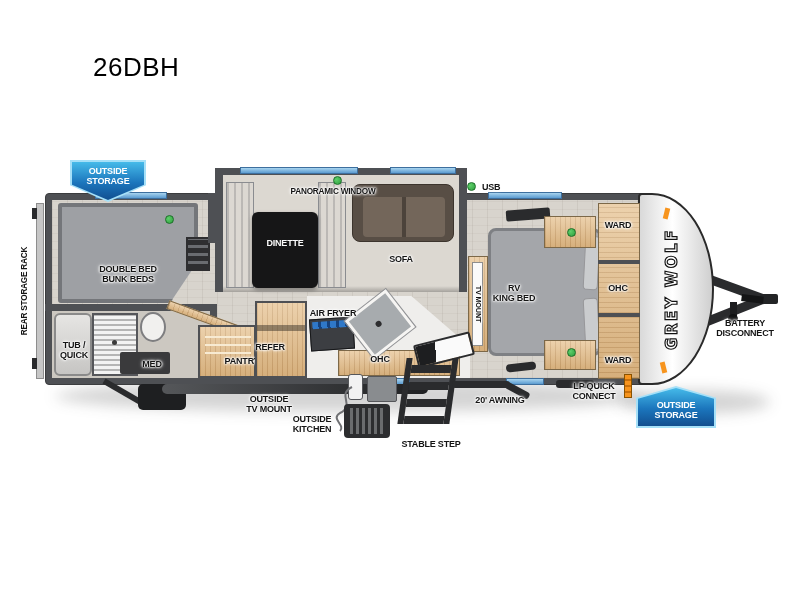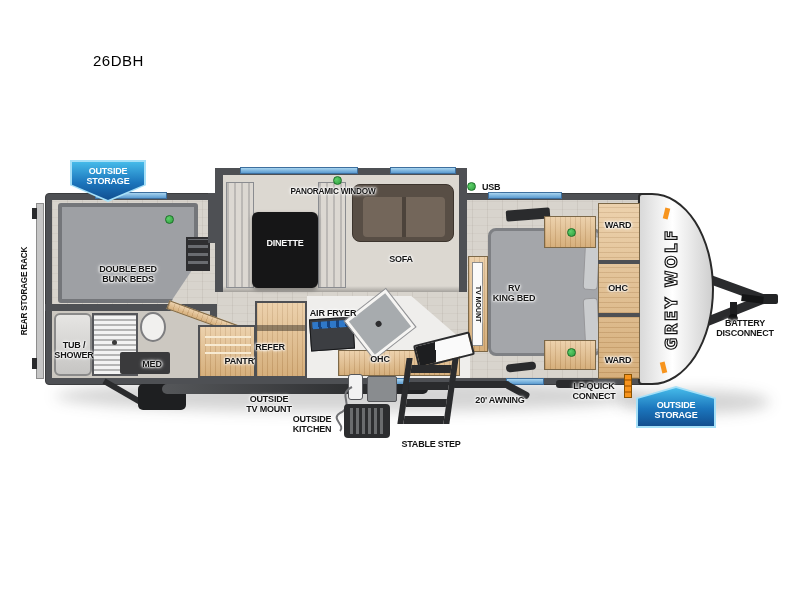--- a/index.html
+++ b/index.html
@@ -10,21 +10,21 @@
   .lbl{position:absolute;font-weight:bold;font-size:9px;line-height:1.12;color:#141414;
        text-align:center;white-space:pre-line;letter-spacing:-0.2px;
        transform:translate(-50%,-50%);
        text-shadow:0 0 2px #fff,0 0 2px #fff,0 0 3px #fff,0 0 4px rgba(255,255,255,.9);}
   .lbl-left{transform:translate(0,-50%);text-align:left;}
   .fs8{font-size:8.2px;}
   .fs7{font-size:7.3px;}
   .vup{transform:translate(-50%,-50%) rotate(-90deg);white-space:nowrap;}
   .vdown{transform:translate(-50%,-50%) rotate(90deg);white-space:nowrap;}
   .lbl-light{color:#fafafa;text-shadow:none;}
-  .title{position:absolute;left:93px;top:52px;font-size:15px;color:#000;letter-spacing:.5px;}
+  .title{position:absolute;left:93px;top:52px;font-size:26px;color:#000;letter-spacing:.5px;}
   .brand{position:absolute;font-weight:800;font-size:15px;letter-spacing:2.5px;color:#fff;
          -webkit-text-stroke:1.2px #111;white-space:nowrap;
          transform:translate(-50%,-50%) rotate(-90deg);font-family:"DejaVu Sans",sans-serif;}
   
   .wall{background:#4e5054;}
   .floor{background:#d8d4cd;
      background-image:repeating-linear-gradient(90deg,rgba(110,100,88,.10) 0 1px,transparent 1px 15px),
                       repeating-linear-gradient(0deg,rgba(110,100,88,.06) 0 1px,transparent 1px 8px);}
   .bathfloor{background:#ccc8c1;}
   .wood{background:#e6c291;
@@ -96,21 +96,21 @@
   <div class="dot" style="left:165px;top:215px;"></div>
 
   <div class="abs wall" style="left:45px;top:304px;width:172px;height:7px;"></div>
   <div class="abs bathfloor" style="left:52px;top:311px;width:160px;height:67px;"></div>
   <div class="abs" style="left:54px;top:313px;width:38px;height:63px;background:linear-gradient(#e6e5e3,#c6c5c3);border:2px solid #8a8a8a;box-sizing:border-box;border-radius:6px;"></div>
   <div class="abs" style="left:92px;top:313px;width:46px;height:63px;background:repeating-linear-gradient(0deg,#f3f3f3 0 3px,#b5b5b5 3px 5px);border:2px solid #55565a;box-sizing:border-box;"></div>
   <div class="abs" style="left:112px;top:340px;width:5px;height:5px;border-radius:50%;background:#3a3a3a;"></div>
   <div class="abs" style="left:140px;top:312px;width:26px;height:30px;background:#f1f0ee;border:2px solid #7e7e80;box-sizing:border-box;border-radius:50%;"></div>
   <div class="abs" style="left:120px;top:352px;width:50px;height:22px;background:#3a3a3c;border-radius:2px;"></div>
   <div class="lbl" style="left:74px;top:350px;">TUB /
-SHOWER</div>
+QUICK</div>
   <div class="lbl" style="left:152px;top:364px;">MED</div>
   <div class="abs wall" style="left:210px;top:304px;width:7px;height:81px;"></div>
 
   <div class="abs wood" style="left:168px;top:300px;width:74px;height:9px;transform:rotate(20deg);transform-origin:left center;"></div>
 
   <div class="abs dark" style="left:104px;top:378px;width:52px;height:6px;transform:rotate(30deg);transform-origin:left center;"></div>
   <div class="abs" style="left:138px;top:384px;width:48px;height:26px;background:#1e1f21;border-radius:5px;"></div>
 
   <div class="abs wood" style="left:198px;top:325px;width:58px;height:53px;border:2px solid #4e5054;">
     <div style="position:absolute;left:5px;top:5px;width:46px;height:22px;background:repeating-linear-gradient(0deg,#f7ead2 0 2px,rgba(0,0,0,0) 2px 8px);"></div>

